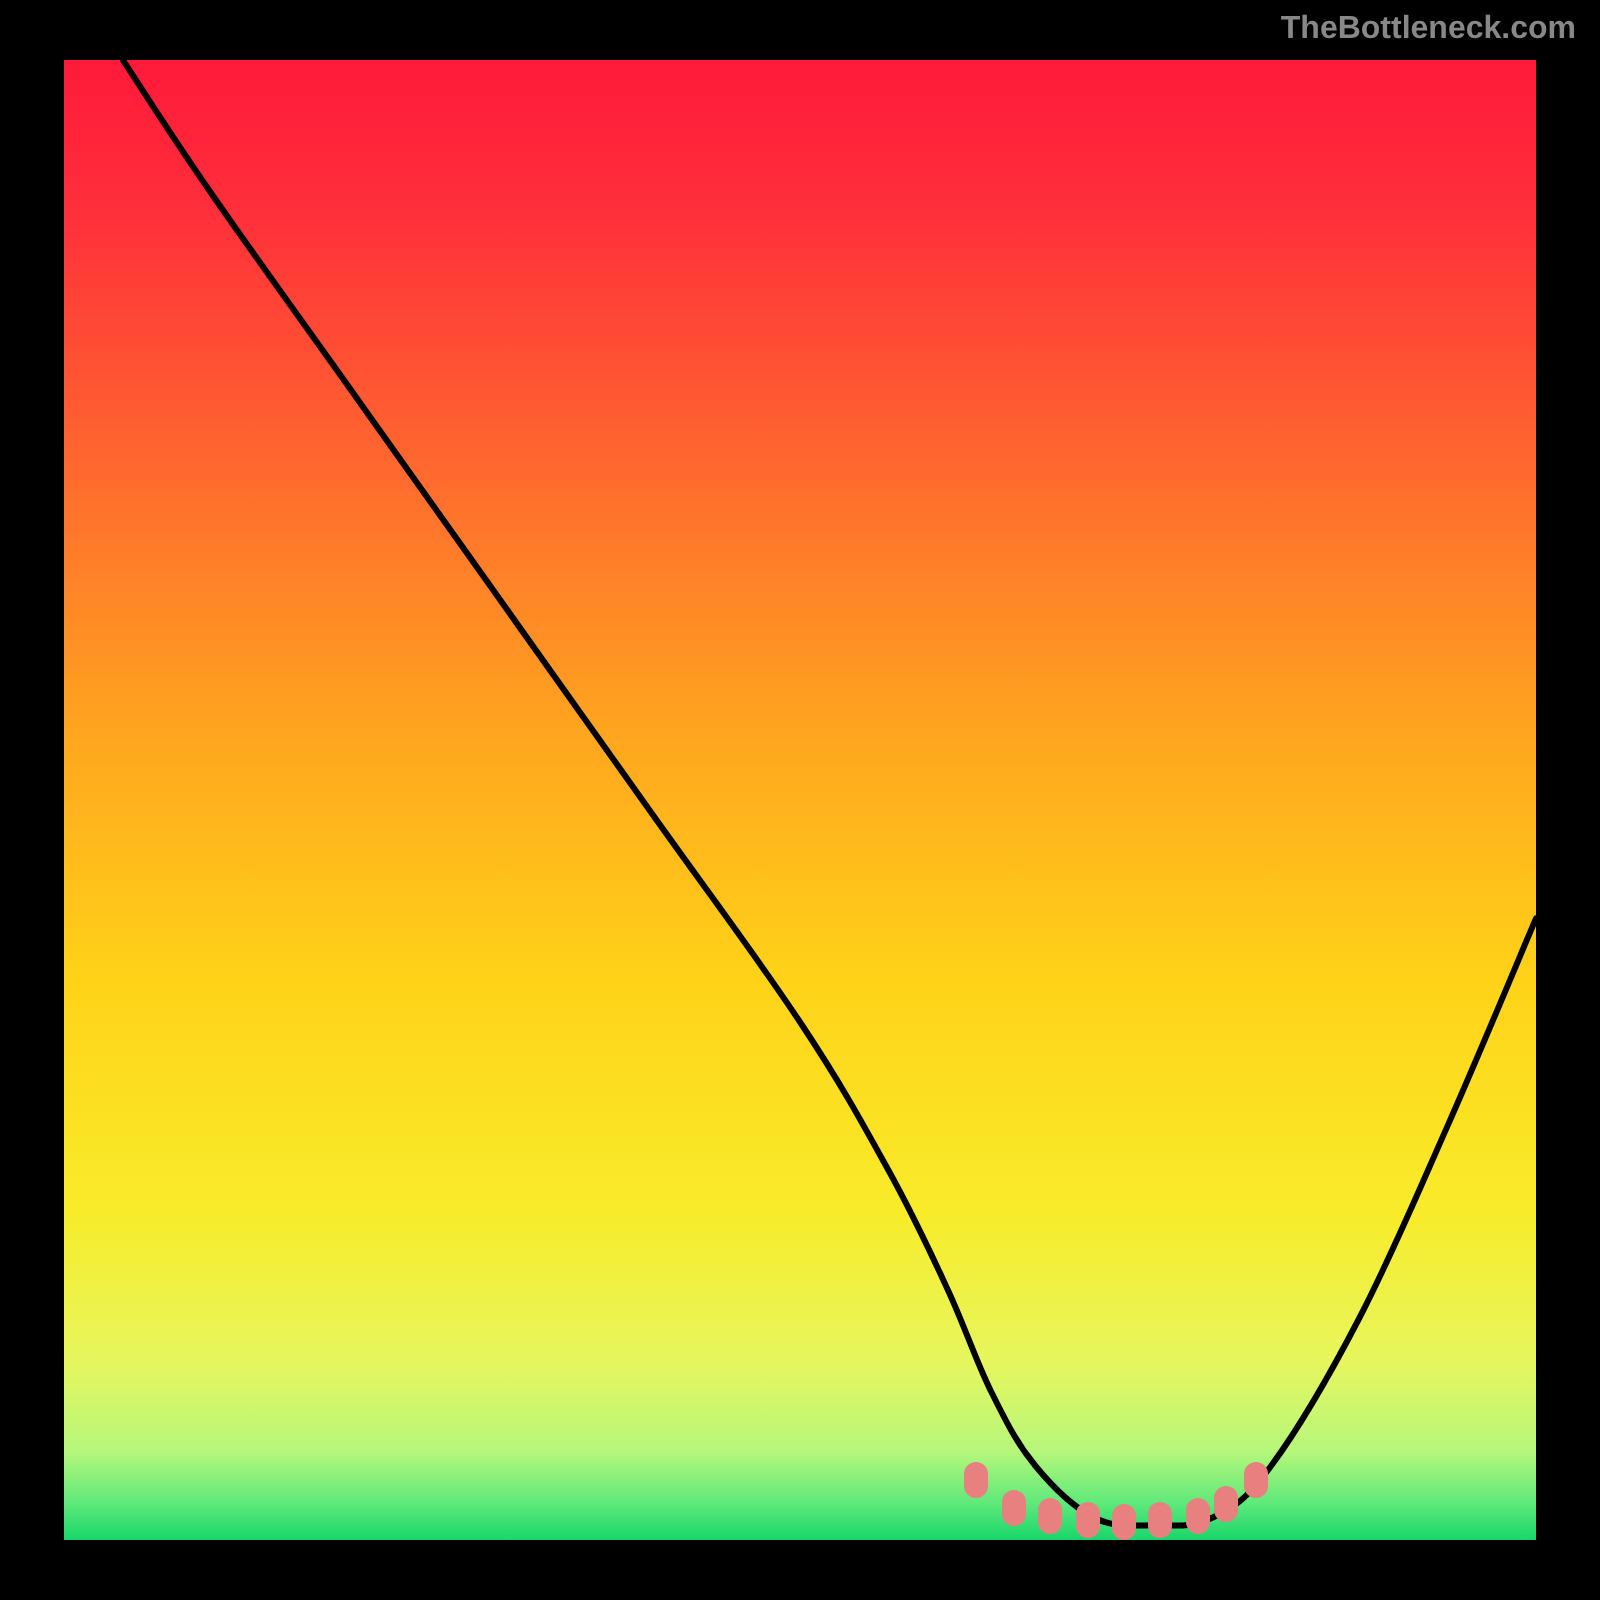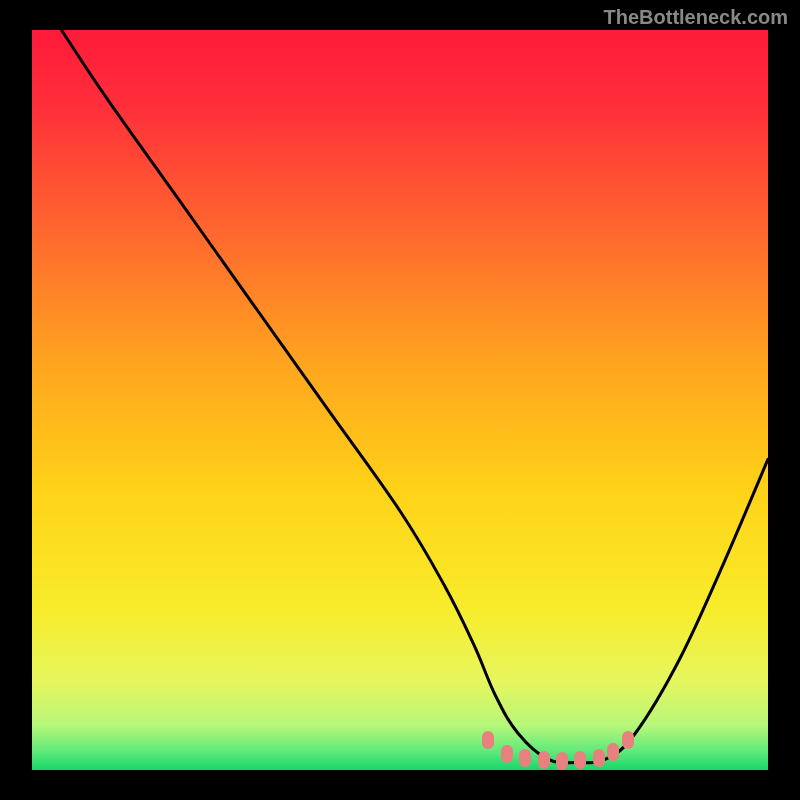--- a/index.html
+++ b/index.html
@@ -9,21 +9,21 @@
     background: #000;
     position: relative;
     font-family: Arial, sans-serif;
     overflow: hidden;
   }
   .watermark {
     position: absolute;
     top: 6px;
     right: 12px;
     color: #888;
-    font-size: 20px;
+    font-size: 16px;
     font-weight: bold;
     z-index: 10;
   }
   .plot-area {
     position: absolute;
     left: 32px;
     top: 30px;
     width: 736px;
     height: 740px;
   }

